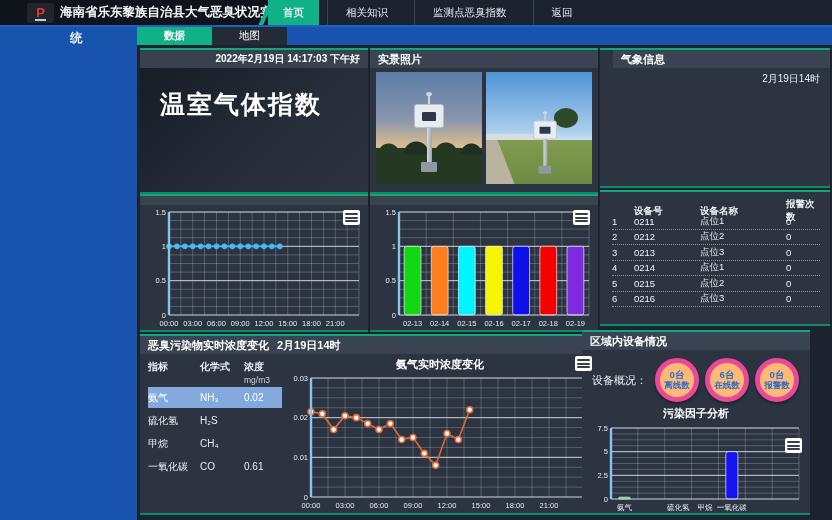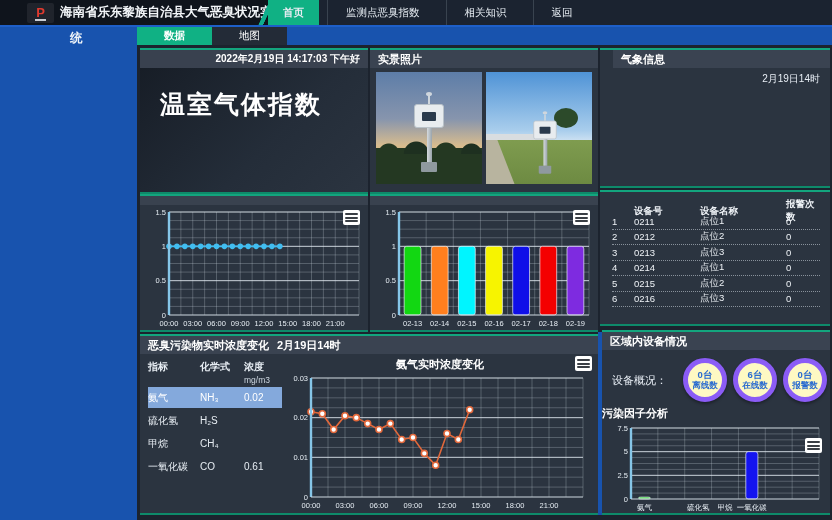--- a/index.html
+++ b/index.html
@@ -91,30 +91,30 @@
   .odor-table{width:142px;padding:6px 0 0 8px;color:#e7edf3;}
   .o-head{display:grid;grid-template-columns:52px 44px 40px;font-size:10px;font-weight:bold;}
   .o-unit{font-size:8.5px;font-weight:normal;color:#cdd6df;}
   .o-row{display:grid;grid-template-columns:52px 44px 40px;font-size:10px;height:21px;
          align-items:center;margin-top:2px;cursor:pointer;}
   .o-row.sel{background:#84a9dc;color:#fff;}
   .ammonia-wrap{flex:1;position:relative;padding-top:2px;}
   .chart-title{text-align:center;font-size:11px;font-weight:bold;color:#fff;height:16px;line-height:16px;}
   .ammonia-chart{position:relative;width:306px;height:138px;margin-left:2px;}
 
-  .panel-h2{left:602px;top:330px;width:228px;height:185px;}
-  .stats-row{display:flex;align-items:center;padding:8px 4px 2px 10px;gap:16px;}
+  .panel-h2{left:582px;top:330px;width:228px;height:185px;}
+  .stats-row{display:flex;align-items:center;padding:8px 4px 2px 10px;gap:8px;}
   .stats-label{font-size:11px;color:#e8eef5;white-space:nowrap;}
   .stat-circles{display:flex;gap:6px;}
-  .stat-circle{width:44px;height:44px;border-radius:50%;background:#fef9c3;border:5px solid #8b5cf6;
+  .stat-circle{width:44px;height:44px;border-radius:50%;background:#fdba74;border:5px solid #ec4899;
                display:flex;flex-direction:column;align-items:center;justify-content:center;
                box-shadow:0 2px 3px rgba(0,0,0,.35);}
   .stat-count{font-size:9.5px;font-weight:bold;color:#2a6bd0;line-height:1.1;}
   .stat-label{font-size:8.5px;font-weight:bold;color:#2a6bd0;line-height:1.1;}
-  .factors-title{text-align:left;font-size:11px;font-weight:bold;color:#fff;margin:2px 0 1px;}
+  .factors-title{text-align:center;font-size:11px;font-weight:bold;color:#fff;margin:2px 0 1px;}
   .factors-chart{position:relative;width:222px;height:90px;margin:0 2px;}
 
   .chart-menu{position:absolute;top:4px;right:4px;width:17px;height:15px;background:#fff;
               border-radius:2px;display:flex;flex-direction:column;justify-content:center;
               gap:1.5px;padding:2px;cursor:pointer;z-index:3;}
   .chart-menu i{display:block;height:2px;background:#3a3f45;border-radius:1px;}
   svg{display:block;}
   .tick{font-size:7.5px;fill:#e6edf3;font-family:"Liberation Sans","DejaVu Sans",sans-serif;}
 </style>
 </head>
@@ -123,22 +123,22 @@
 <div class="page">
 
   <div class="topbar">
     <div class="logo">
         <span>P</span>
       </div>
     <div class="app-title">海南省乐东黎族自治县大气恶臭状况实时发布系</div>
     <div class="nav-slash"></div>
     <div class="nav-area">
         <div class="nav-item active">首页</div>
+        <div class="nav-item">相关知识</div>
         <div class="nav-item">监测点恶臭指数</div>
-        <div class="nav-item">相关知识</div>
         <div class="nav-item">返回</div>
       </div>
   </div>
 
   <div class="sidebar">
     <span class="sidebar-overflow">统</span>
   </div>
   <div class="tabs">
       <div class="tab active">数据</div>
       <div class="tab">地图</div>

